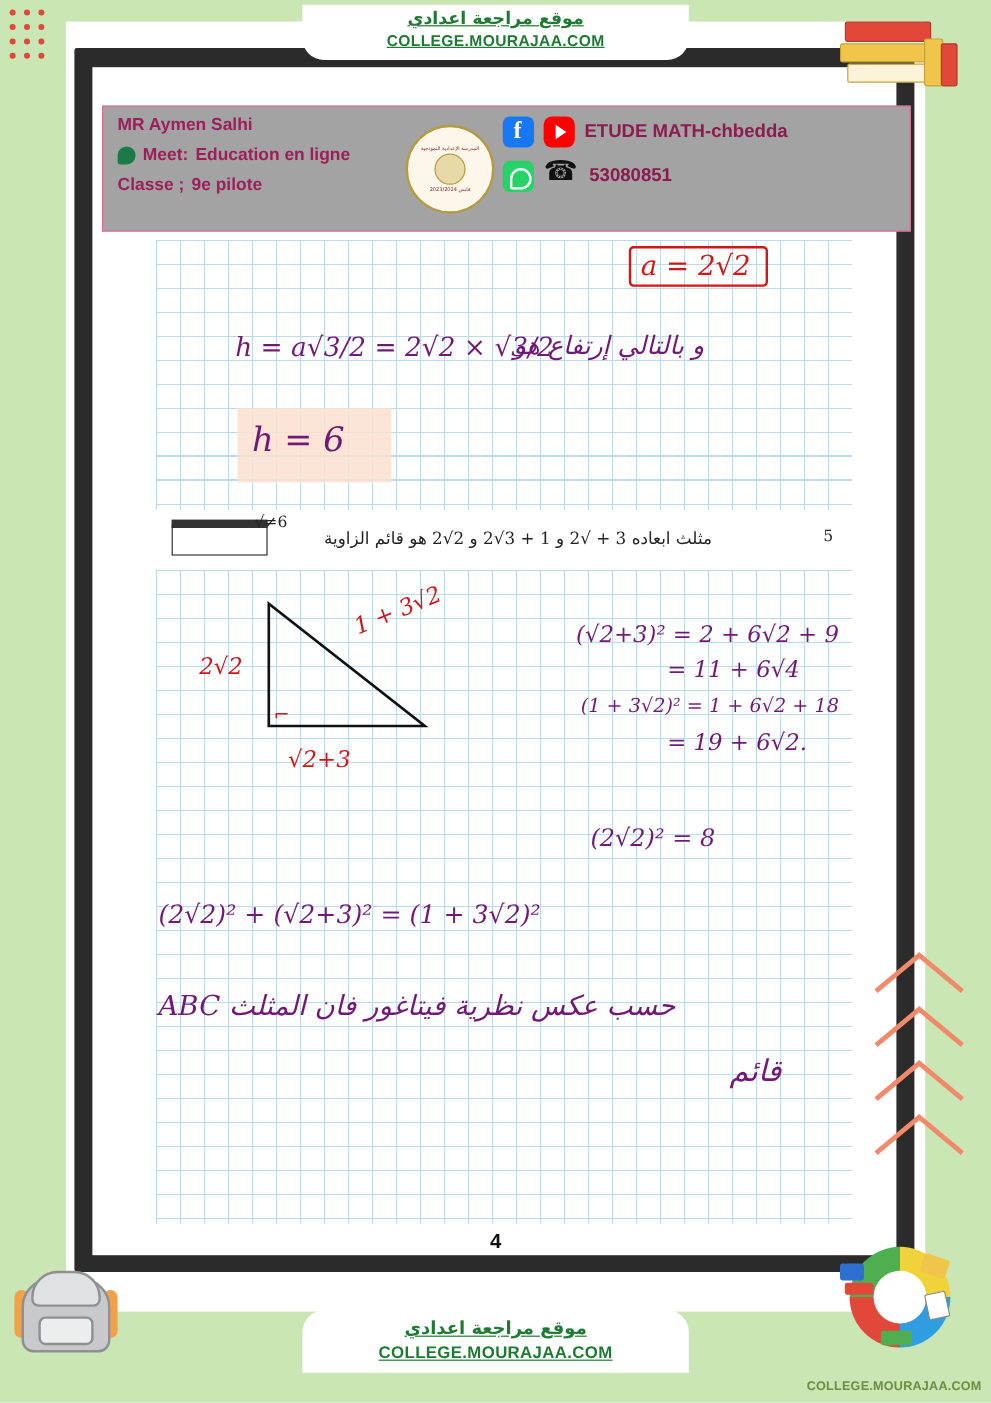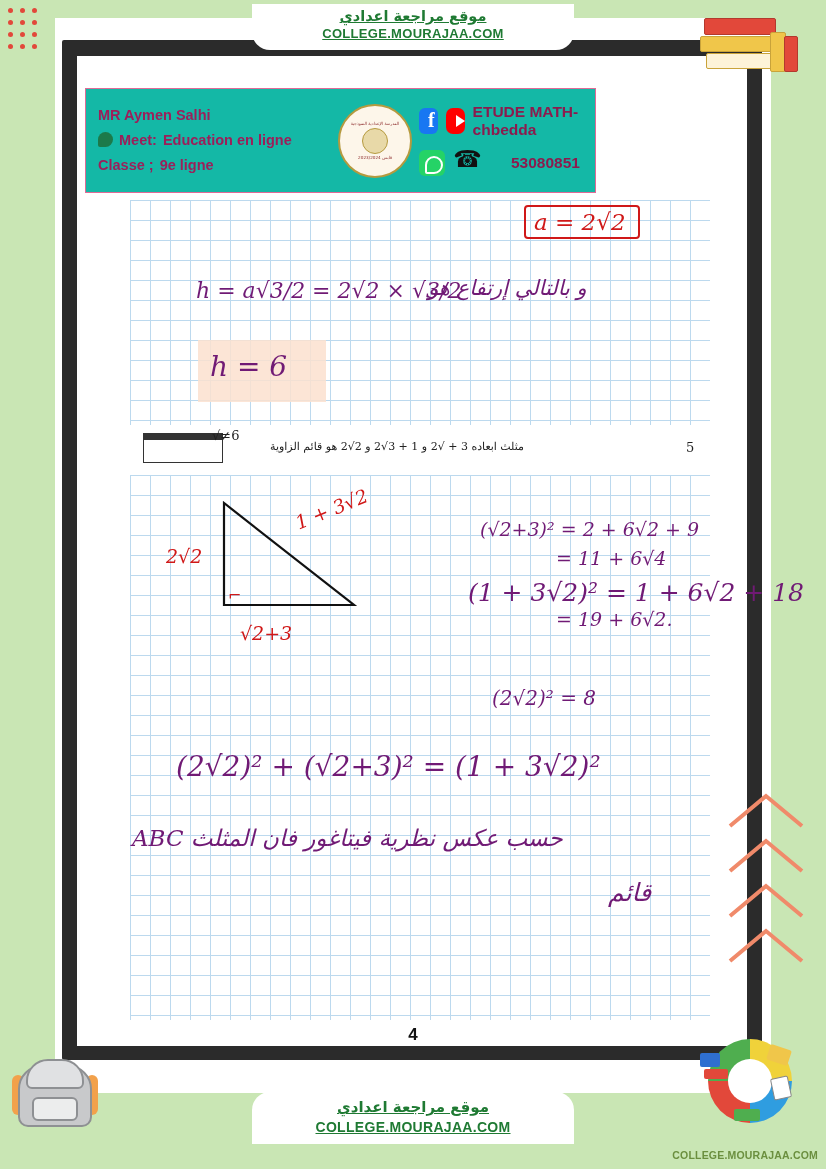--- a/index.html
+++ b/index.html
@@ -90,25 +90,24 @@
   }
   .corner-url {
     position:absolute; right:8px; bottom:8px;
     font-family:"Liberation Sans", sans-serif;
     font-size:10.5px; color:#6b8f3f; font-weight:bold;
     letter-spacing:.2px;
   }
 
   
   .banner {
-    position:absolute; left:85px; top:88px; width:511px; height:105px;
-    background:#14b8a6;
+    position:absolute; left:85px; top:88px; width:674px; height:105px;
+    background:#a3a3a3;
     border:1px solid #e06a96;
     display:flex;
-    align-items:center;
   }
   .banner-left { width:245px; padding:7px 0 0 12px; }
   .banner-left .row {
     font-family:"Liberation Sans", sans-serif;
     font-size:14.5px; color:#9c1f5a; font-weight:bold;
     margin-bottom:9px; display:flex; align-items:center; gap:6px;
   }
   .loc-pin {
     display:inline-block; width:15px; height:15px;
     background:#1c7a4a; border-radius:50% 50% 50% 2px;
@@ -253,82 +252,82 @@
     <div class="row">
       <span>MR  Aymen Salhi</span>
     </div>
     <div class="row">
       <span class="loc-pin"></span>
       <span>Meet:</span>
       <span>Education en ligne</span>
     </div>
     <div class="row">
       <span>Classe ;</span>
-      <span>9e ligne</span>
+      <span>9e pilote</span>
     </div>
   </div>
 
   <div class="banner-logo">
     <div class="logo-circle">
       <div class="lt">المدرسة الإعدادية النموذجية</div>
       <div class="lmid"></div>
       <div class="lb">قابس 2023/2024</div>
     </div>
   </div>
 
   <div class="banner-right">
     <div class="br-row">
       <span class="sq-ico ico-fb"></span>
       <span class="sq-ico ico-yt"></span>
       <span class="br-text">ETUDE MATH-chbedda</span>
     </div>
     <div class="br-row">
       <span class="sq-ico ico-wa"></span>
       <span class="ico-phone"></span>
-      <span class="br-text" style="margin-left:24px">53080851</span>
+      <span class="br-text" style="margin-left:4px">53080851</span>
     </div>
   </div>
 </div>
 
 <div class="grid grid-a"></div>
 <div class="grid grid-b"></div>
 
 <div class="boxed" style="left:524px; top:205px; width:116px; height:34px;"></div>
 <div class="hw hw-red ital" style="left:534px; top:209px; font-size:23px;font-style:italic;">a = 2√2</div>
 
 <div class="hw hw-blue ital rtl" style="left:428px; top:276px; font-size:21px;">و بالتالي إرتفاع هو</div>
 
 <div class="hw hw-blue ital" style="left:196px; top:278px; font-size:22px;">h = a√3/2 = 2√2 × √3/2</div>
 
 <div class="hl-peach" style="left:198px; top:340px; width:128px; height:62px;"></div>
 <div class="hw hw-blue ital" style="left:210px; top:350px; font-size:28px;">h = 6</div>
 
-<div class="hw hw-dark rtl" style="left:270px; top:440px; font-size:11px;text-align:center;">مثلث ابعاده  3 + √2   و   1 + 3√2   و   2√2   هو قائم الزاوية</div>
+<div class="hw hw-dark rtl" style="left:270px; top:440px; font-size:14px;text-align:center;">مثلث ابعاده  3 + √2   و   1 + 3√2   و   2√2   هو قائم الزاوية</div>
 <div class="hw hw-dark" style="left:686px; top:440px; font-size:13px;">5</div>
 <div style="position:absolute; left:143px; top:437px; width:80px; height:26px; border:1.5px solid #333; background:#fff;"></div>
 <div style="position:absolute; left:143px; top:433px; width:80px; height:7px; background:#333;"></div>
 <div class="hw hw-dark" style="left:212px; top:428px; font-size:13px;">‎‎√≠6</div>
 
 <svg style="position:absolute; left:196px; top:495px; width:200px; height:125px;">
   <polygon points="28,8 28,110 158,110" fill="none" stroke="#111" stroke-width="2.2"></polygon>
 </svg>
 <div class="hw hw-red" style="left:228px; top:586px; font-size:16px;">⌐</div>
 <div class="hw hw-red ital" style="left:166px; top:545px; font-size:19px;">2√2</div>
 <div class="hw hw-red ital" style="left:292px; top:513px; font-size:19px; transform:rotate(-22deg); transform-origin:left top;">1 + 3√2</div>
 <div class="hw hw-red ital" style="left:240px; top:622px; font-size:19px;">√2+3</div>
 
 <div class="hw hw-blue ital" style="left:480px; top:518px; font-size:19px;">(√2+3)² = 2 + 6√2 + 9</div>
 <div class="hw hw-blue ital" style="left:556px; top:547px; font-size:19px;">= 11 + 6√4</div>
 
-<div class="hw hw-blue ital" style="left:468px; top:578px; font-size:25px;">(1 + 3√2)² = 1 + 6√2 + 18</div>
+<div class="hw hw-blue ital" style="left:484px; top:578px; font-size:16px;">(1 + 3√2)² = 1 + 6√2 + 18</div>
 <div class="hw hw-blue ital" style="left:556px; top:608px; font-size:19px;">= 19 + 6√2.</div>
 
 <div class="hw hw-blue ital" style="left:492px; top:686px; font-size:20px;">(2√2)² = 8</div>
 
-<div class="hw hw-blue ital" style="left:132px; top:750px; font-size:28px;padding-left:44px;">(2√2)² + (√2+3)² = (1 + 3√2)²</div>
+<div class="hw hw-blue ital" style="left:132px; top:750px; font-size:21px;">(2√2)² + (√2+3)² = (1 + 3√2)²</div>
 
 <div class="hw hw-blue ital rtl" style="left:132px; top:825px; font-size:23px;">حسب عكس نظرية فيتاغور فان المثلث  ABC</div>
 <div class="hw hw-blue ital rtl" style="left:608px; top:878px; font-size:25px;">قائم</div>
 
 <div class="pagenum">4</div>
 
 <div class="chev" style="top:790px;">
   <svg width="80" height="40">
       <polyline points="4,36 40,6 76,36" fill="none" stroke="#f08a6a" stroke-width="4"></polyline>
     </svg>

